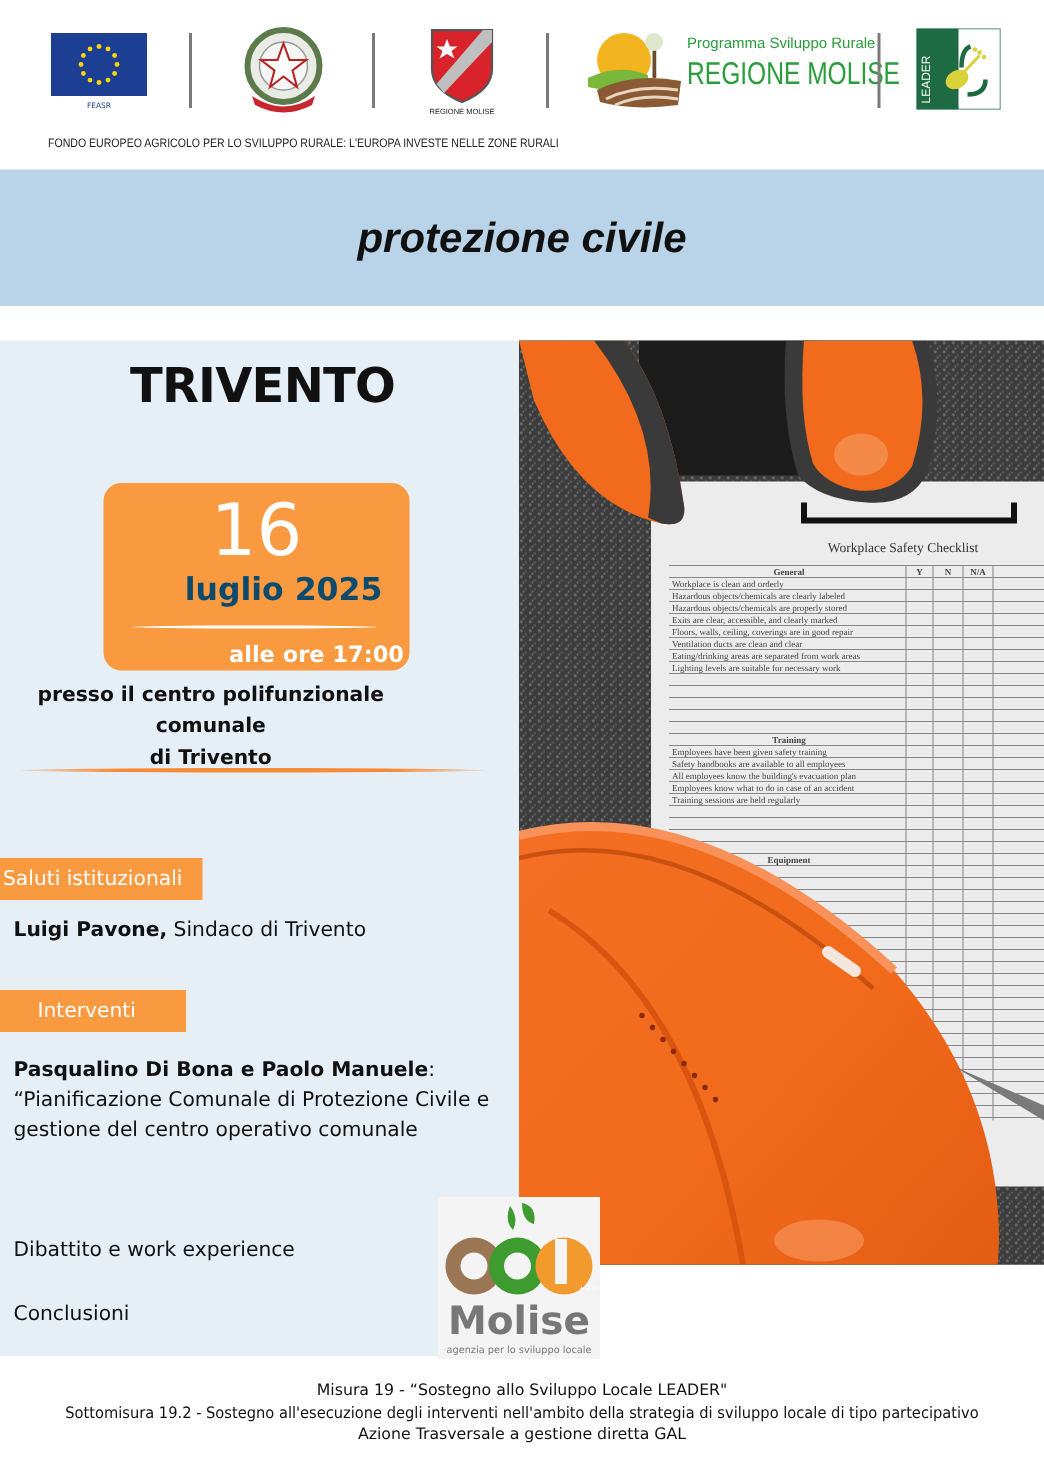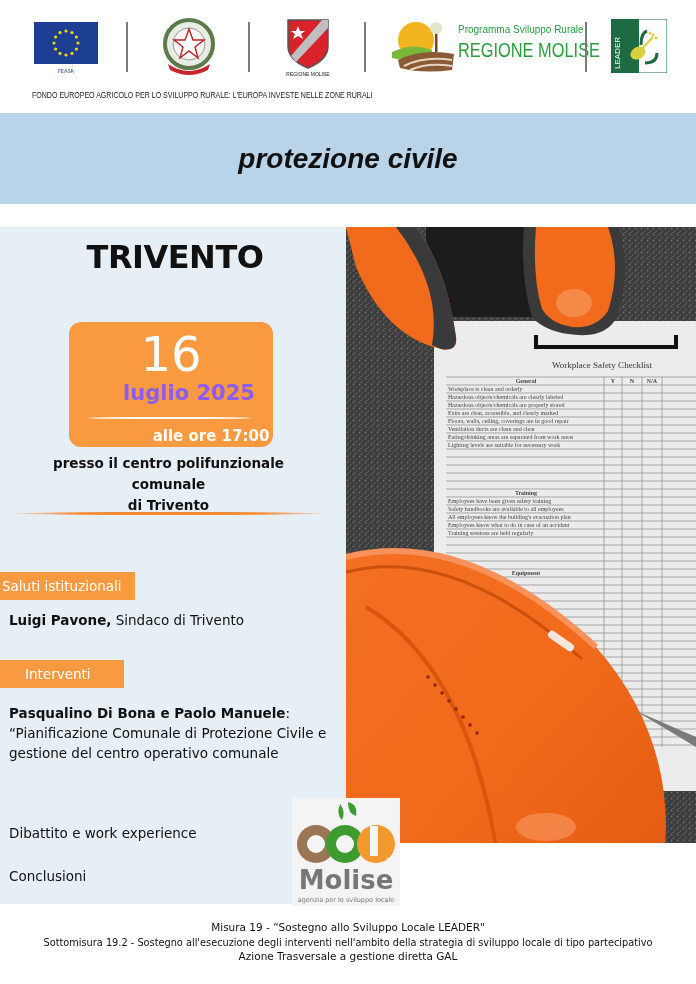--- a/index.html
+++ b/index.html
@@ -36,24 +36,24 @@
     font-size: 28px; line-height: 34px; color: #111; width: 640px;
   }
 
   
   .left-panel { left: 0; top: 227px; width: 346px; height: 677px; background: #e6eef6; }
   .town { left: 0; top: 238px; width: 350px; text-align: center; font-family: "DejaVu Sans", sans-serif; font-weight: bold; font-size: 32px; color: #111; letter-spacing: -0.5px; }
   .date-box {
     left: 69px; top: 322px; width: 204px; height: 125px; background: #fa9a40; border-radius: 12px;
   }
   .date-day { left: 69px; top: 326px; width: 204px; text-align: center; color: #fff; font-weight: normal; font-size: 48px; line-height: 56px; }
-  .date-month { left: 69px; top: 378px; width: 240px; text-align: center; color: #8b5cf6; font-weight: bold; font-size: 21px; line-height: 30px; }
+  .date-month { left: 69px; top: 378px; width: 240px; text-align: center; color: #0c4a6e; font-weight: bold; font-size: 21px; line-height: 30px; }
   .date-rule { left: 88px; top: 417px; width: 163px; height: 2px; background: #fff; border-radius: 50%; }
   .date-time { left: 69px; top: 425px; width: 204px; text-align: center; color: #fff; font-weight: bold; font-size: 15px; line-height: 22px; padding-left: 40px; }
-  .venue { left: 0; top: 453px; width: 281px; text-align: center; font-size: 13.5px; line-height: 21px; color: #111; font-weight: bold; margin-left: 28px; }
+  .venue { left: 0; top: 453px; width: 281px; text-align: center; font-size: 13.5px; line-height: 21px; color: #111; font-weight: bold; }
   .orange-rule {
     left: 14px; top: 512px; width: 310px; height: 3px;
     background: linear-gradient(to right, rgba(250,140,50,0.2), #f78a34 20%, #f78a34 80%, rgba(250,140,50,0.2));
     border-radius: 50%;
   }
   .section-tag { background: #fa9a40; color: #fff; font-size: 13.5px; height: 28px; line-height: 28px; }
   .tag-saluti { left: 0; top: 572px; width: 135px; padding-left: 2px; box-sizing: border-box; }
   .tag-interventi { left: 0; top: 660px; width: 124px; padding-left: 25px; box-sizing: border-box; }
   .body-text { font-size: 13.5px; line-height: 20px; color: #111; }
   .saluti-line { left: 9px; top: 610px; }

